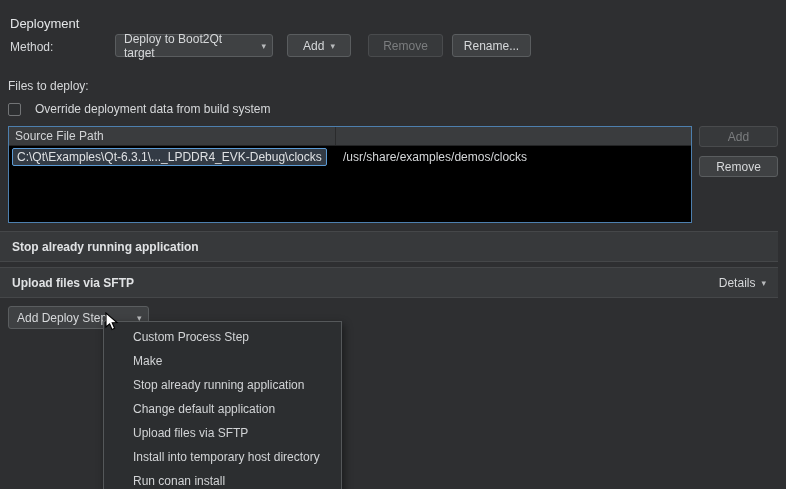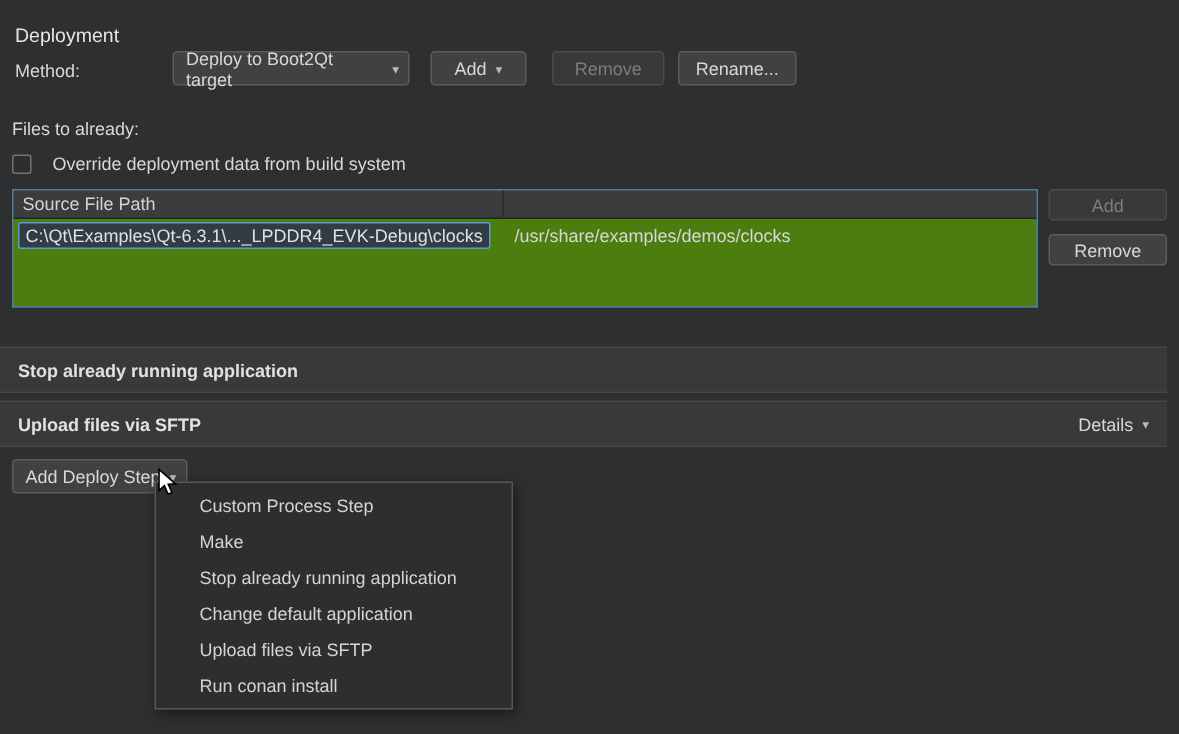--- a/index.html
+++ b/index.html
@@ -39,22 +39,22 @@
   .checkrow { display: flex; align-items: center; gap: 14px; }
   .checkbox {
     width: 13px; height: 13px;
     background: #2c2e30;
     border: 1px solid #727476;
     border-radius: 2px;
   }
 
   
   .table {
-    left: 8px; top: 126px; width: 684px; height: 79px;
-    background: #4d7c0f;
+    left: 8px; top: 126px; width: 684px; height: 97px;
+    background: #000000;
     border: 1px solid #4d7fae;
   }
   .thead {
     display: flex; height: 19px;
     background: #3a3c3e;
     border-bottom: 1px solid #232425;
     color: #d2d4d6;
   }
   .th { padding: 2px 6px; }
   .th.c1 { width: 327px; border-right: 1px solid #2a2b2c; }
@@ -87,20 +87,21 @@
     padding: 0 12px;
   }
   .bar .bar-title { font-weight: bold; color: #e0e2e4; }
   .bar .spacer { flex: 1; }
   .details-toggle { display: flex; align-items: center; font-weight: normal; color: #d6d8da; }
 
   
   .add-step {
     left: 8px; top: 306px; height: 23px;
     padding: 0 6px 0 8px;
+    gap: 24px;
   }
 
   
   .menu {
     left: 103px; top: 321px; width: 239px;
     background: #2c2e30;
     border: 1px solid #55585a;
     padding: 3px 1px;
     box-shadow: 2px 3px 8px rgba(0,0,0,0.45);
   }
@@ -132,21 +133,21 @@
 </div>
 
 <div class="abs btn disabled" style="left:368px; top:34px; width:75px;">
   <span>Remove</span>
 </div>
 
 <div class="abs btn" style="left:452px; top:34px; width:79px;">
   <span>Rename...</span>
 </div>
 
-<span class="abs lbl" style="left:8px; top:79px;">Files to already:</span>
+<span class="abs lbl" style="left:8px; top:79px;">Files to deploy:</span>
 
 <div class="abs checkrow" style="left:8px; top:102px;">
   <span class="checkbox"></span>
   <span class="lbl">Override deployment data from build system</span>
 </div>
 
 <div class="abs table">
   <div class="thead">
     <div class="th c1">Source File Path</div>
   </div>
@@ -182,18 +183,19 @@
   <span>Add Deploy Step</span>
   <span class="chev">▾</span>
 </div>
 
 <div class="abs menu">
   <div class="menu-item">Custom Process Step</div>
   <div class="menu-item">Make</div>
   <div class="menu-item">Stop already running application</div>
   <div class="menu-item">Change default application</div>
   <div class="menu-item">Upload files via SFTP</div>
+  <div class="menu-item">Install into temporary host directory</div>
   <div class="menu-item">Run conan install</div>
 </div>
 
 <svg class="abs cursor" style="left:105px; top:312px;" width="16" height="20" viewBox="0 0 16 20">
   <polygon points="1,1 1,15 4.6,11.8 7,17.5 9.6,16.3 7.2,10.8 12,10.6" fill="#ffffff" stroke="#000000" stroke-width="1.1"></polygon>
 </svg>
 
 </body></html>

